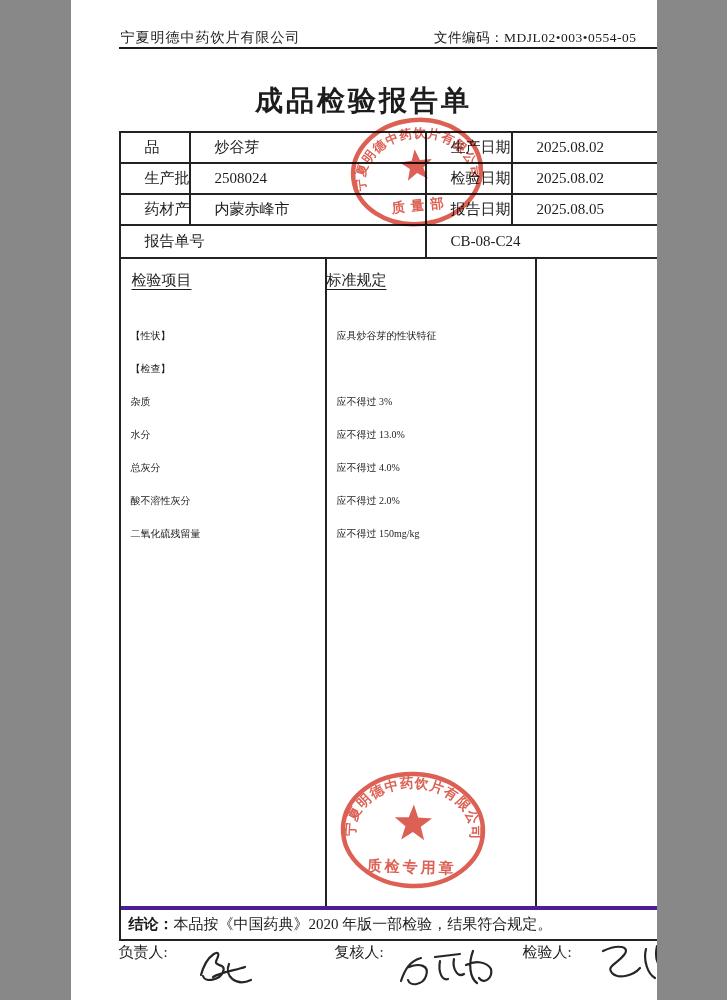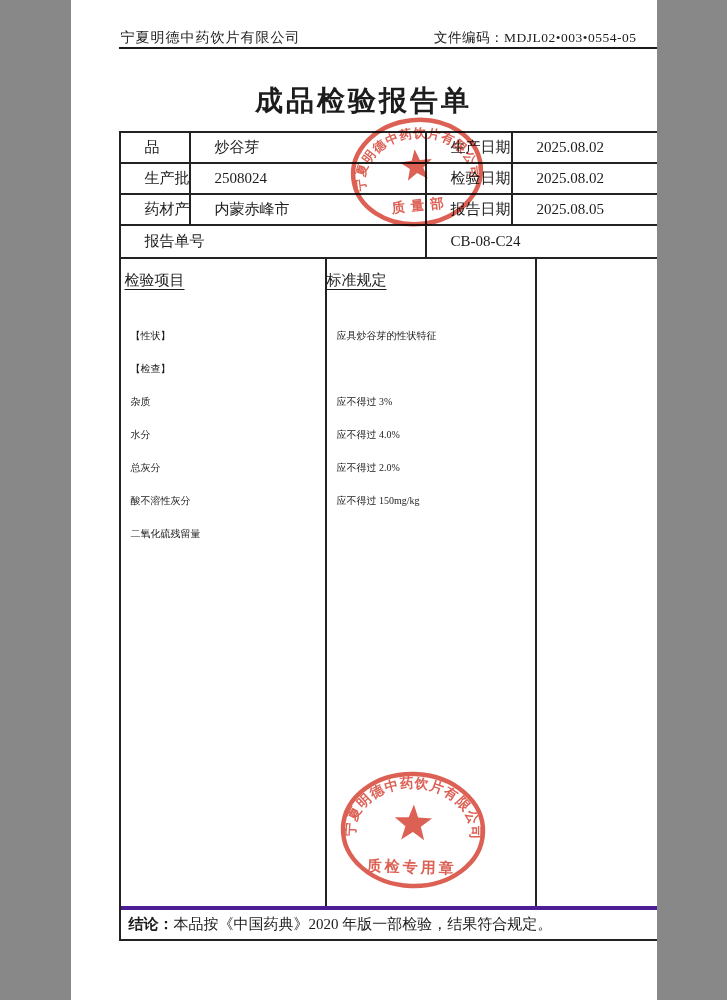--- a/index.html
+++ b/index.html
@@ -24,21 +24,21 @@
   .cell{display:flex; align-items:center; font-size:15px; box-sizing:border-box;
         padding-left:24px; overflow:hidden; white-space:nowrap;text-align:center;}
   .cell.vline{border-right:2px solid #222;}
   
   .results{display:grid; grid-template-columns:206px 210px 1fr; height:649px;
            border-top:2px solid #222; box-sizing:border-box;}
   .rescol{box-sizing:border-box;}
   .rescol.vline{border-right:2px solid #222;}
   .col-head{height:44px; padding-top:12px; box-sizing:border-box; font-size:15px;}
   .col-head .hd{text-decoration:underline; text-underline-offset:4px;}
-  .col-head.left{padding-left:4px;}
+  .col-head.left{padding-left:11px;}
   .col-head.center{text-align:left;}
   .resgap{height:16px;}
   .resline{height:33px; display:flex; align-items:center; font-size:10px;
            padding-left:10px; box-sizing:border-box; white-space:nowrap;}
   
   .conclusion{position:absolute; left:0; bottom:0; width:100%; height:33px;
               border-top:4px solid #4c1d95; box-sizing:border-box;
               display:flex; align-items:center; padding-left:8px; font-size:15px;}
   .conclusion .lbl{font-weight:bold;}
   
@@ -98,32 +98,48 @@
         <div class="resline">总灰分</div>
         <div class="resline">酸不溶性灰分</div>
         <div class="resline">二氧化硫残留量</div>
       </div>
       <div class="rescol vline">
         <div class="col-head center"><span class="hd">标准规定</span></div>
         <div class="resgap"></div>
         <div class="resline">应具炒谷芽的性状特征</div>
         <div class="resline"></div>
         <div class="resline">应不得过 3%</div>
+        <div class="resline">应不得过 13.0%</div>
         <div class="resline">应不得过 4.0%</div>
         <div class="resline">应不得过 2.0%</div>
         <div class="resline">应不得过 150mg/kg</div>
       </div>
     </div>
 
     <div class="conclusion">
       <span class="lbl">结论：</span>
       <span>本品按《中国药典》2020 年版一部检验，结果符合规定。</span>
     </div>
   </div>
 
+  <div class="signrow">
+    <span class="signlabel" style="left:48px">负责人:</span>
+    <span class="signlabel" style="left:264px">复核人:</span>
+    <span class="signlabel" style="left:452px">检验人:</span>
+
+    <svg class="sig" style="left:120px; top:0" width="78" height="56" viewBox="0 0 78 56">
+      <path d="M10,34 C16,12 32,6 26,18 C21,27 36,21 32,31 C29,39 14,42 12,35 M22,36 C30,31 46,29 54,26 M38,23 C33,35 45,46 60,39"></path>
+    </svg>
+    <svg class="sig" style="left:322px; top:-4" width="108" height="60" viewBox="0 0 108 60">
+      <path d="M8,44 C12,32 17,24 28,21 M16,30 C26,26 37,28 33,39 C30,48 17,50 15,43 M42,20 L67,17 M47,24 C45,35 49,44 55,42 M61,22 C59,32 65,41 71,37 M80,14 C75,27 77,41 84,46 M73,28 C83,23 94,25 98,32 C100,41 91,48 86,41"></path>
+    </svg>
+    <svg class="sig" style="left:520px; top:-8" width="90" height="60" viewBox="0 0 90 60">
+      <path d="M12,18 C27,11 40,13 33,22 C26,31 15,33 21,40 C28,47 43,42 49,35 M55,16 C52,28 57,41 64,45 M66,13 C63,26 68,37 74,32 C81,27 78,17 83,13 C87,22 85,37 88,44"></path>
+    </svg>
+  </div>
 
   <svg class="stamp stamp-top" width="140" height="116" viewBox="0 0 140 116">
     <ellipse cx="70" cy="58" rx="64" ry="52" fill="none" stroke="#d84a3c" stroke-width="4.5"></ellipse>
     <path id="arcTop" d="M 21,80 A 53,41 0 1 1 119,80" fill="none"></path>
     <text font-size="12.5" letter-spacing="1">
       <textPath href="#arcTop" startOffset="50%" text-anchor="middle">宁夏明德中药饮片有限公司</textPath>
     </text>
     <g transform="translate(70,52)">
       <polygon points="0,-17 4.1,-5.7 16.2,-5.3 6.7,2.2 10,13.8 0,7 -10,13.8 -6.7,2.2 -16.2,-5.3 -4.1,-5.7" fill="#d84a3c"></polygon>
     </g>

